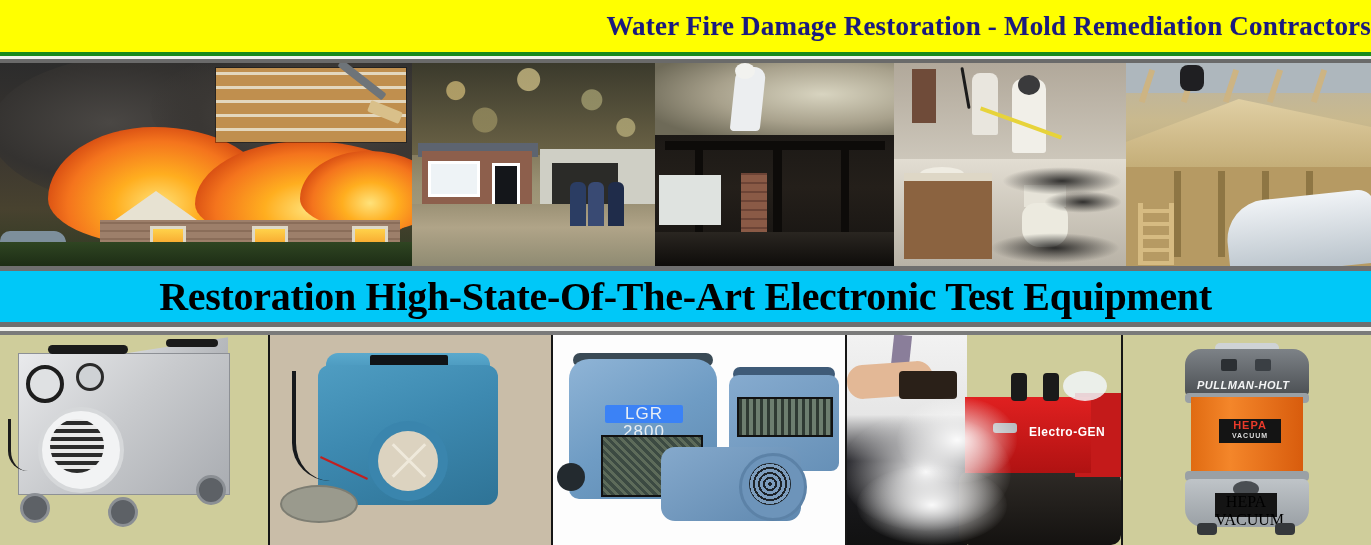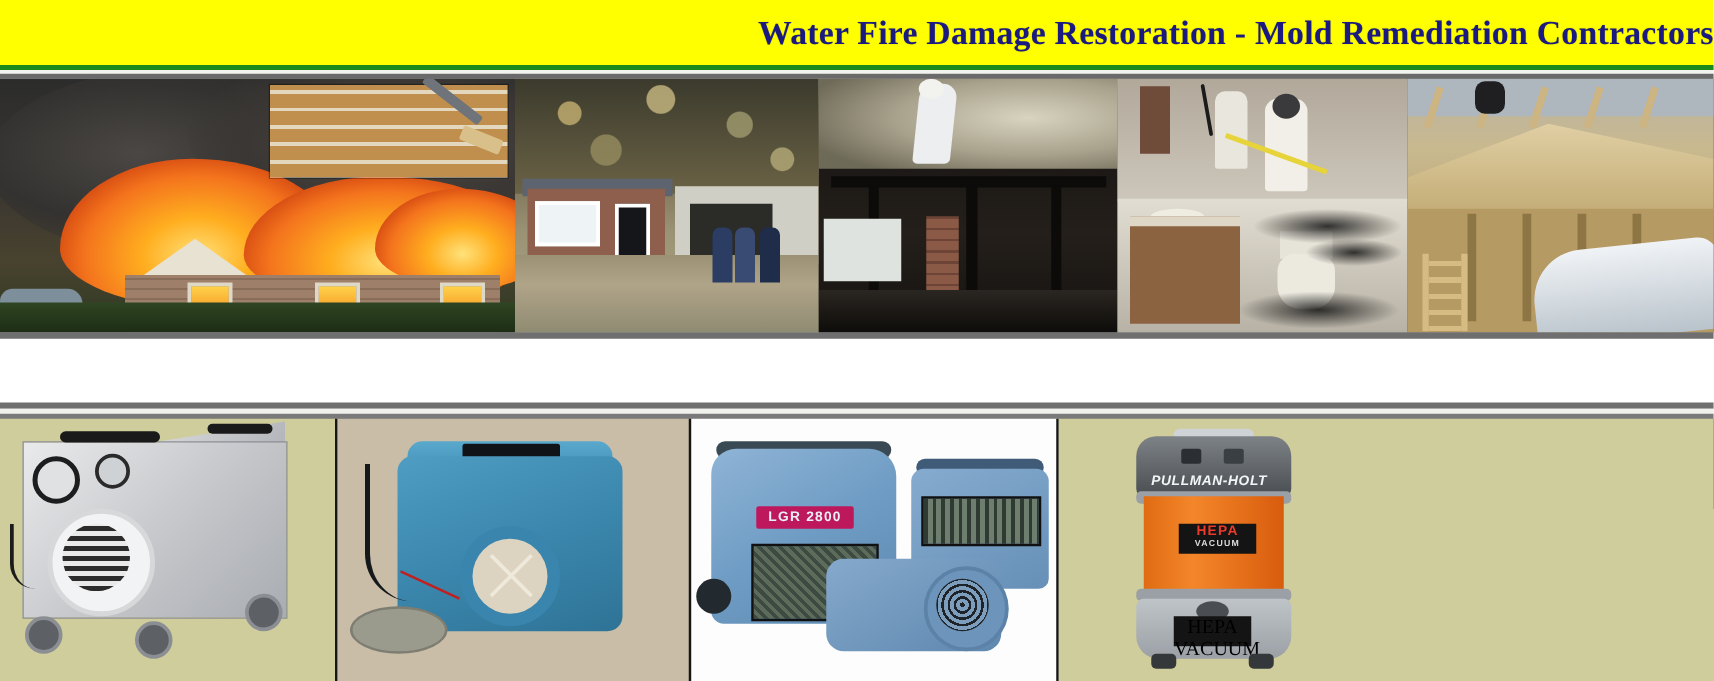--- a/index.html
+++ b/index.html
@@ -177,22 +177,22 @@
   .bs-x{position:absolute;left:108px;top:96px;width:60px;height:60px;}
   .bs-x:before,.bs-x:after{content:"";position:absolute;left:8px;top:28px;width:46px;height:3px;background:#efe9db;}
   .bs-x:before{transform:rotate(45deg);}.bs-x:after{transform:rotate(-45deg);}
   .bs-cord{position:absolute;left:22px;top:36px;width:34px;height:110px;border-left:4px solid #16191c;border-bottom-left-radius:40px;}
   .bs-disc{position:absolute;left:10px;top:150px;width:74px;height:34px;border-radius:50%;background:#9a9a8d;border:2px solid #7d7d72;}
   .bs-wire{position:absolute;left:48px;top:132px;width:52px;height:2px;background:#c02020;transform:rotate(25deg);}
 
   
   .lg-body{position:absolute;left:16px;top:24px;width:148px;height:140px;border-radius:20px 22px 10px 10px;background:linear-gradient(150deg,#8fb4d6 0%,#6f9cc4 50%,#5d89b0 100%);}
   .lg-top{position:absolute;left:20px;top:18px;width:140px;height:14px;border-radius:10px;background:#3a4a55;}
-  .lg-tag{position:absolute;left:52px;top:70px;width:78px;height:18px;background:#be185d;border-radius:2px;
-     font-family:"Liberation Sans",sans-serif;font-size:11px;font-weight:bold;color:#e9eff5;text-align:center;line-height:18px;letter-spacing:1px;}
+  .lg-tag{position:absolute;left:52px;top:70px;width:78px;height:18px;background:#3b82f6;border-radius:2px;
+     font-family:"Liberation Sans",sans-serif;font-size:17px;font-weight:normal;color:#e9eff5;text-align:center;line-height:18px;letter-spacing:1px;}
   .lg-grill{position:absolute;left:48px;top:100px;width:98px;height:58px;background:repeating-linear-gradient(45deg,#3c4a42 0 3px,#5d6b5a 3px 6px);border:2px solid #111;}
   .lg-wheel{position:absolute;left:4px;top:128px;width:28px;height:28px;border-radius:50%;background:#232a2f;}
   .am1{position:absolute;left:176px;top:40px;width:110px;height:96px;border-radius:10px 10px 8px 8px;background:linear-gradient(150deg,#86abcf,#6690b7);}
   .am1-grill{position:absolute;left:184px;top:62px;width:92px;height:36px;background:repeating-linear-gradient(90deg,#2f3a33 0 3px,#6d7e6f 3px 7px);border:2px solid #111;}
   .am1-top{position:absolute;left:180px;top:32px;width:102px;height:14px;border-radius:8px;background:#3f5b78;}
   .am2{position:absolute;left:108px;top:112px;width:140px;height:74px;border-radius:14px;background:linear-gradient(150deg,#85a9cc,#5f88af);}
   .am2-barrel{position:absolute;left:186px;top:118px;width:62px;height:62px;border-radius:50%;background:#6d94ba;border:3px solid #5c82a7;}
   .am2-fan{position:absolute;left:196px;top:128px;width:42px;height:42px;border-radius:50%;background:repeating-radial-gradient(circle,#1d2328 0 2px,#7d9dbd 2px 5px);}
 
   
@@ -323,20 +323,23 @@
       <div class="stud" style="left:48px;"></div>
       <div class="stud" style="left:92px;"></div>
       <div class="stud" style="left:136px;"></div>
       <div class="stud" style="left:180px;"></div>
       <div class="ladder"></div>
       <div class="truck"></div>
     </div>
   </div>
 
   <div class="rule-grey2"></div>
+  <div class="banner-mid">
+    <div class="banner-mid-text">Restoration High-State-Of-The-Art Electronic Test Equipment</div>
+  </div>
   <div class="rule-grey3"></div>
   <div class="rule-white2"></div>
   <div class="rule-grey4"></div>
 
   <div class="products">
 
     <div class="prod pr1">
       <div class="oa-side">
         
         
@@ -374,20 +377,37 @@
       <div class="lg-grill"></div>
       <div class="lg-wheel"></div>
       <div class="am1-top"></div>
       <div class="am1"></div>
       <div class="am1-grill"></div>
       <div class="am2"></div>
       <div class="am2-barrel"></div>
       <div class="am2-fan"></div>
     </div>
 
+    <div class="prod pr4">
+      <div class="fg-person"></div>
+      <div class="fg-tie"></div>
+      <div class="fg-arm"></div>
+      <div class="fg-remote"></div>
+      <div class="fg-base"></div>
+      <div class="fg-box2"></div>
+      <div class="fg-box"></div>
+      <div class="fg-nozzle"></div>
+      <div class="fg-knob fk1"></div>
+      <div class="fg-knob fk2"></div>
+      <div class="fg-tank"></div>
+      <div class="fg-text">Electro-GEN</div>
+      <div class="fog fog1"></div>
+      <div class="fog fog2"></div>
+      <div class="fog fog3"></div>
+    </div>
 
     <div class="prod pr5">
       <div class="hv-handle"></div>
       <div class="hv-top"></div>
       <div class="hv-sw1"></div>
       <div class="hv-sw2"></div>
       <div class="hv-brand">PULLMAN-HOLT</div>
       <div class="hv-ring hvr1"></div>
       <div class="hv-drum"></div>
       <div class="hv-badge">

